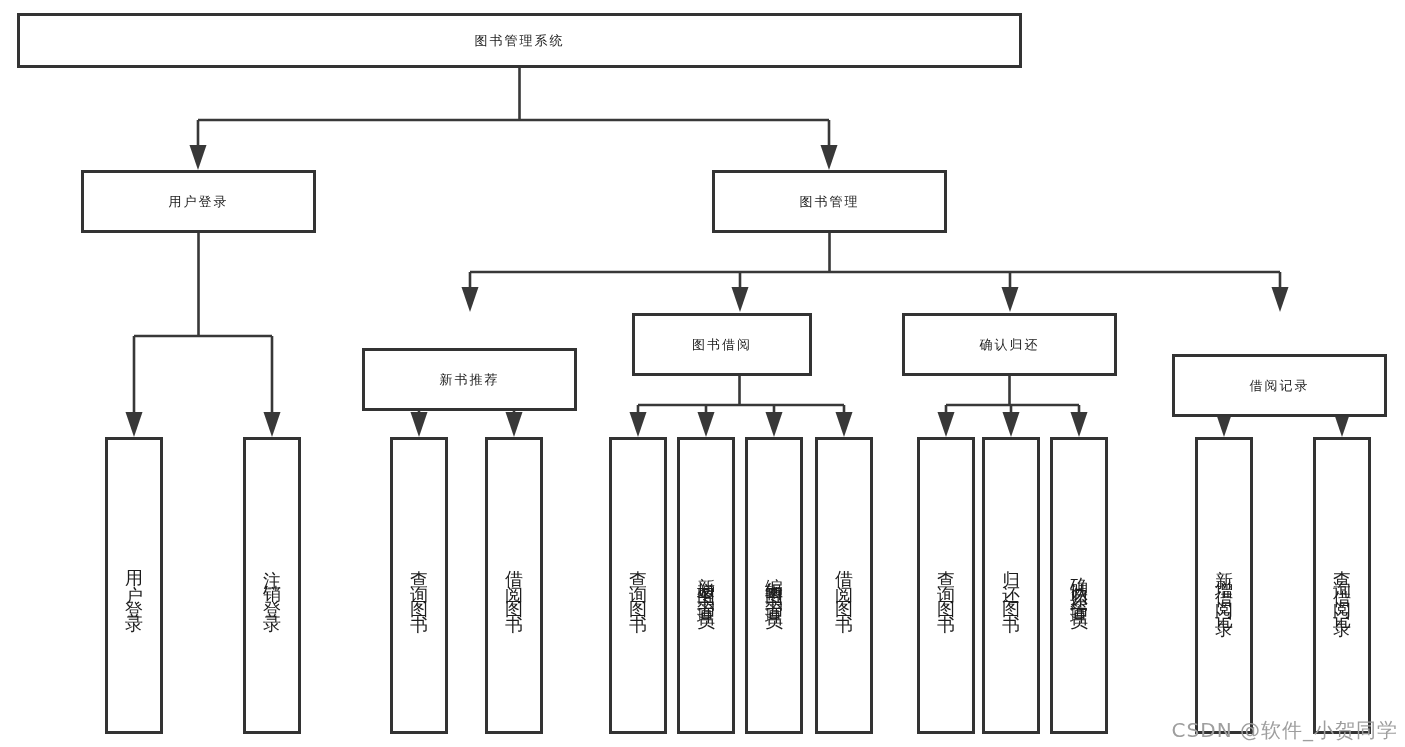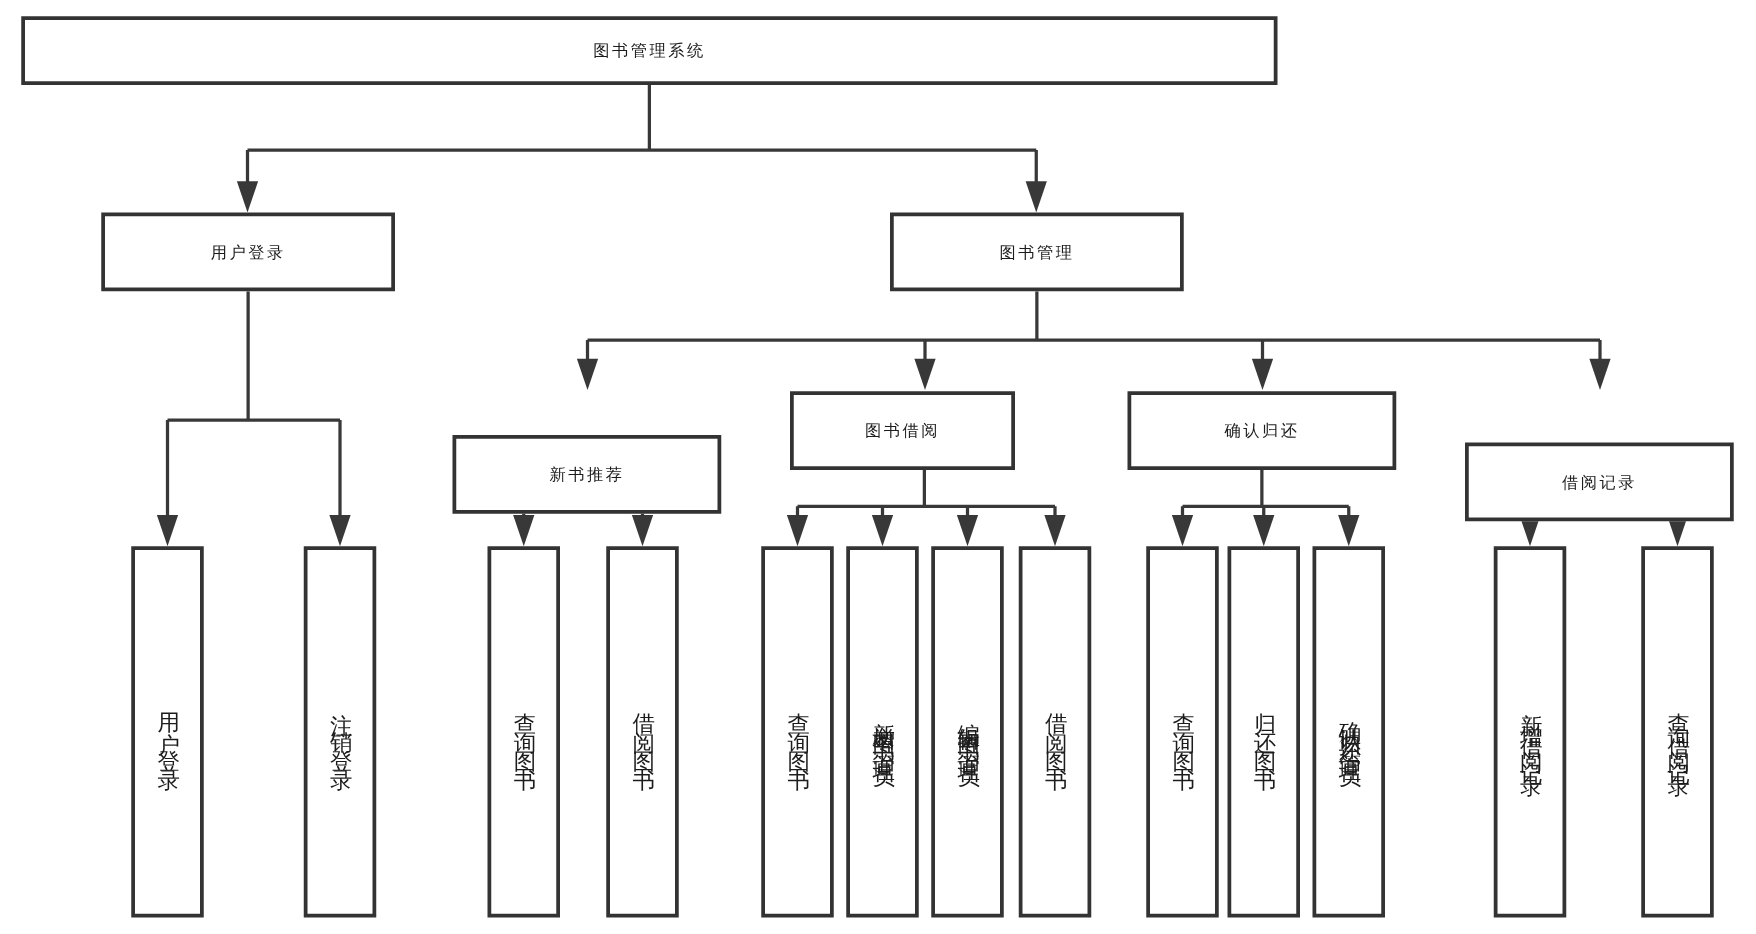--- a/index.html
+++ b/index.html
@@ -115,14 +115,15 @@
   <div class="node v-node v-long" style="left:745px; top:437px; width:58px; height:297px;">编辑图书（管理员）</div>
   <div class="node v-node v-short" style="left:815px; top:437px; width:58px; height:297px;">借阅图书</div>
 
   <div class="node v-node v-short" style="left:917px; top:437px; width:58px; height:297px;">查询图书</div>
   <div class="node v-node v-short" style="left:982px; top:437px; width:58px; height:297px;">归还图书</div>
   <div class="node v-node v-long" style="left:1050px; top:437px; width:58px; height:297px;">确认归还（管理员）</div>
 
   <div class="node v-node v-mid" style="left:1195px; top:437px; width:58px; height:297px;">新增借阅记录</div>
   <div class="node v-node v-mid" style="left:1313px; top:437px; width:58px; height:297px;">查询借阅记录</div>
 
+  <div class="watermark">CSDN @软件_小贺同学</div>
 
 </div>
 
 </body></html>

